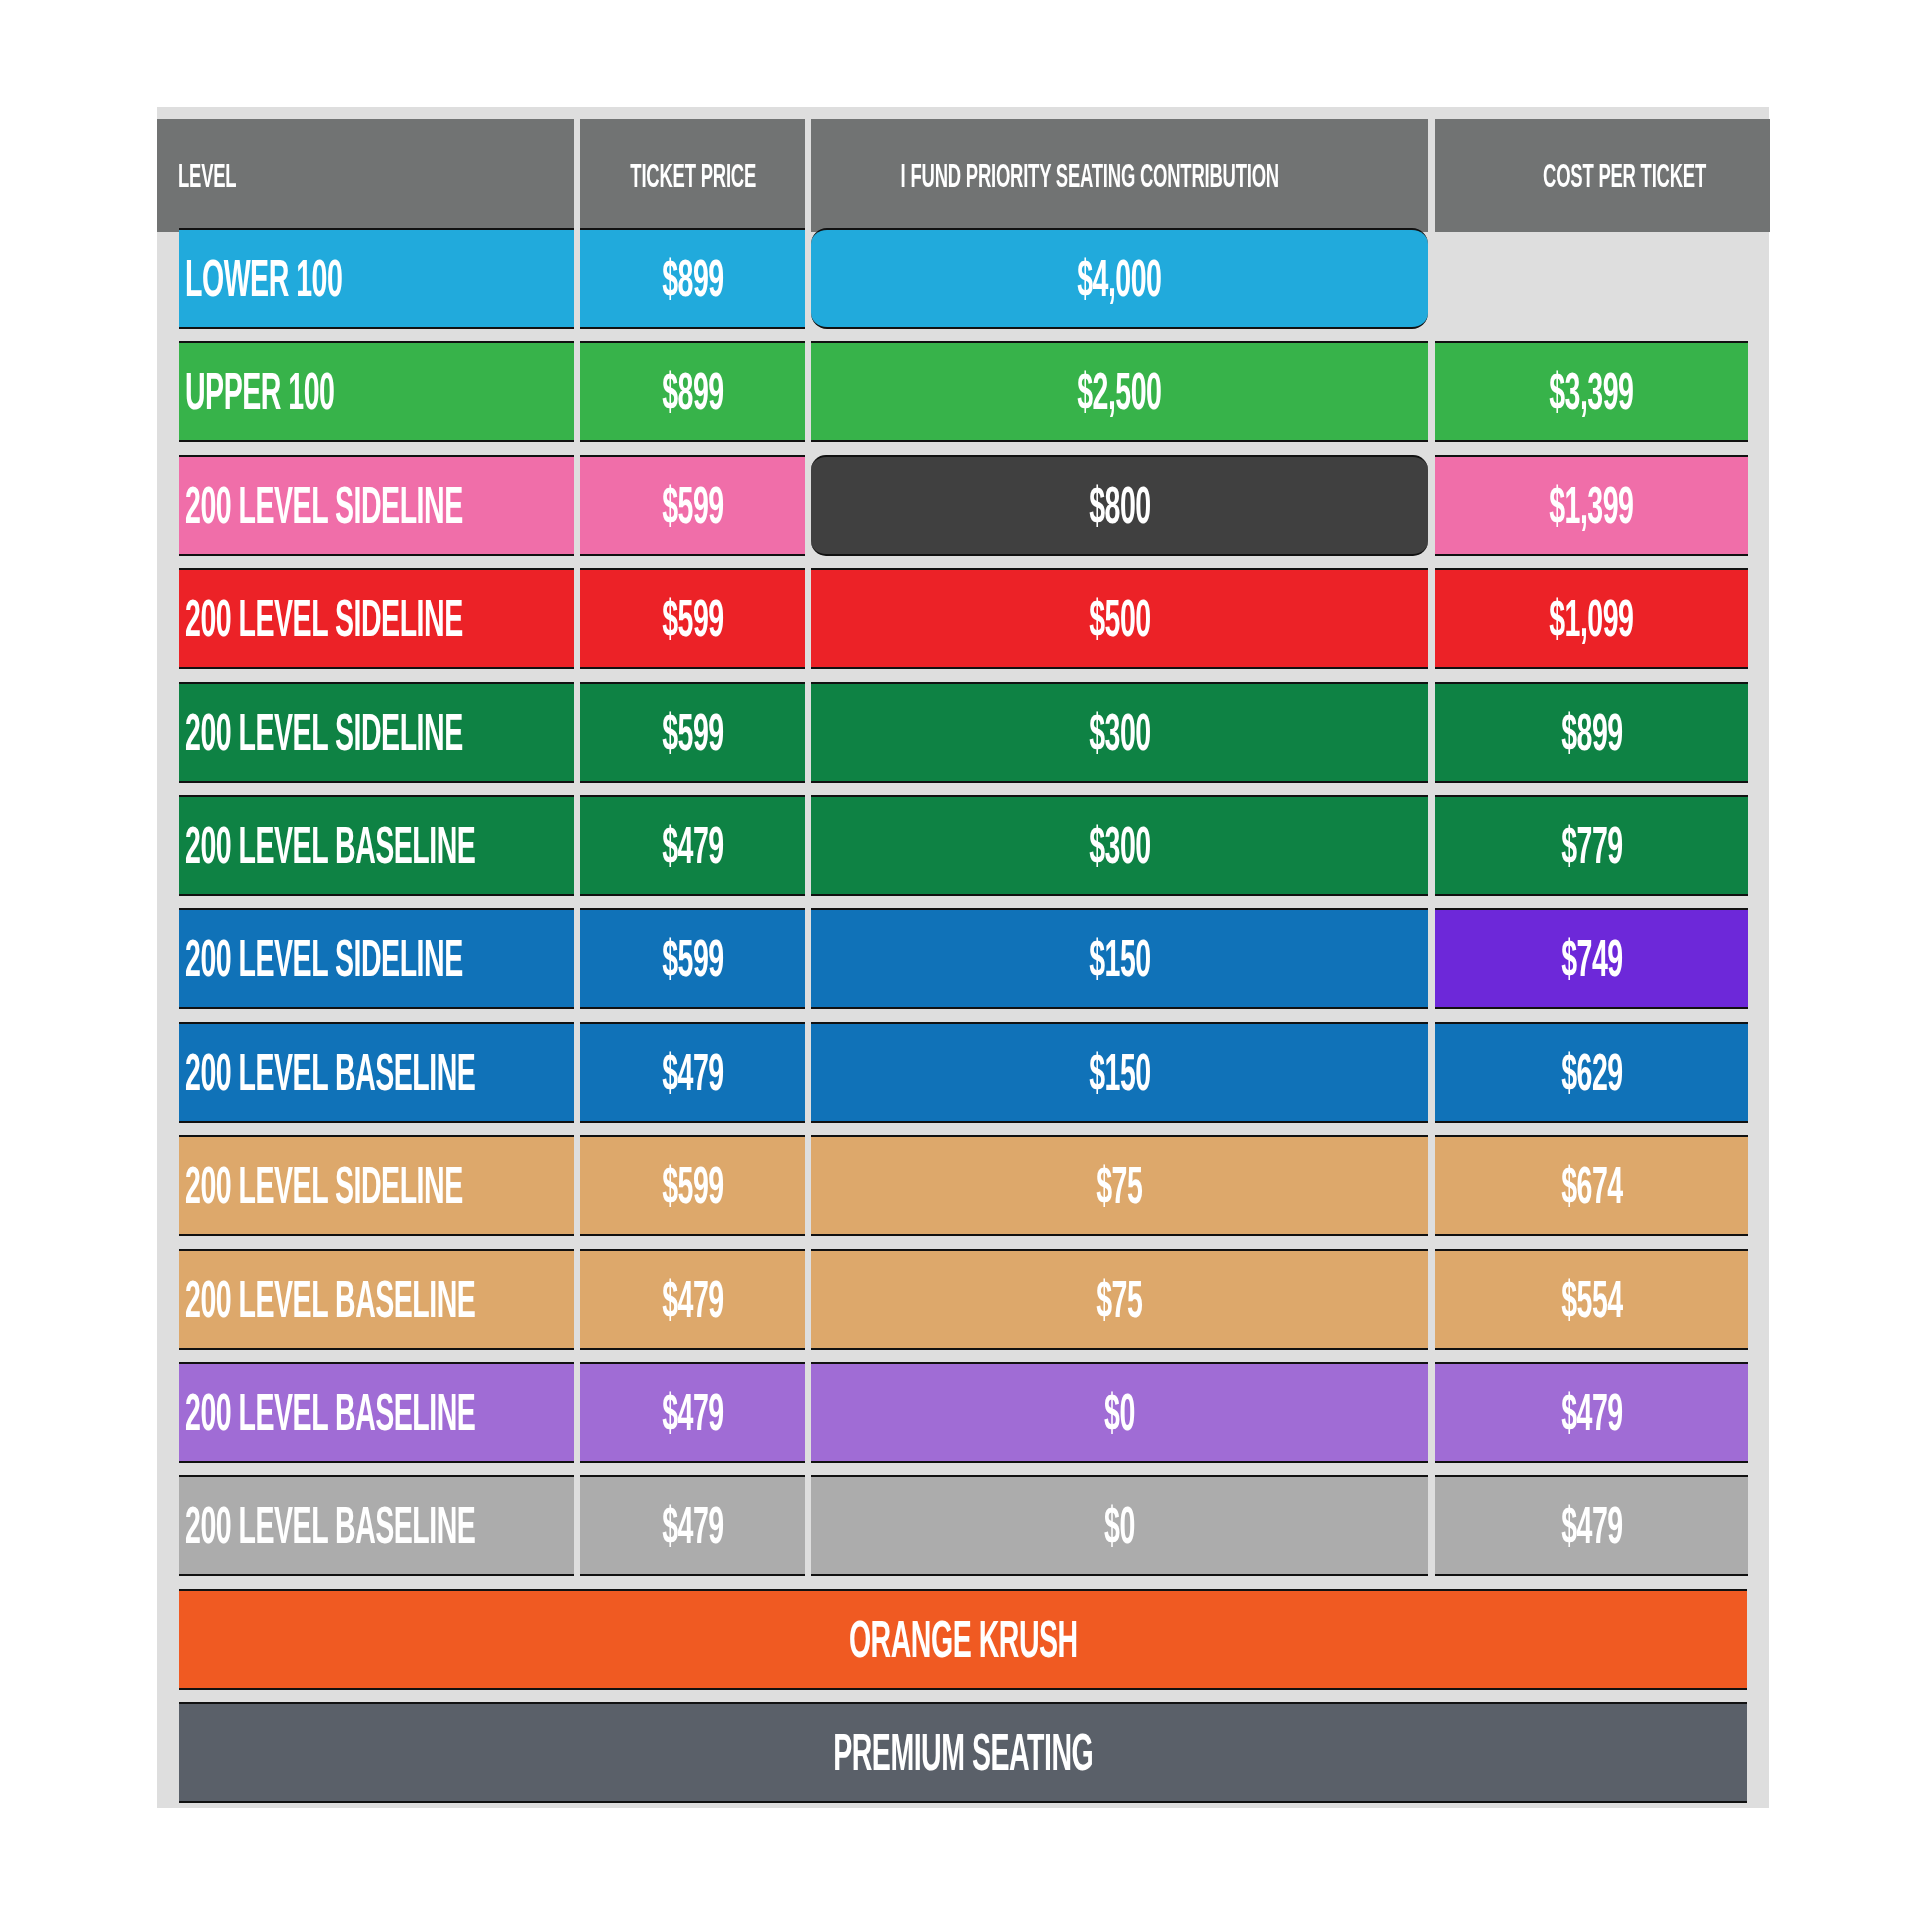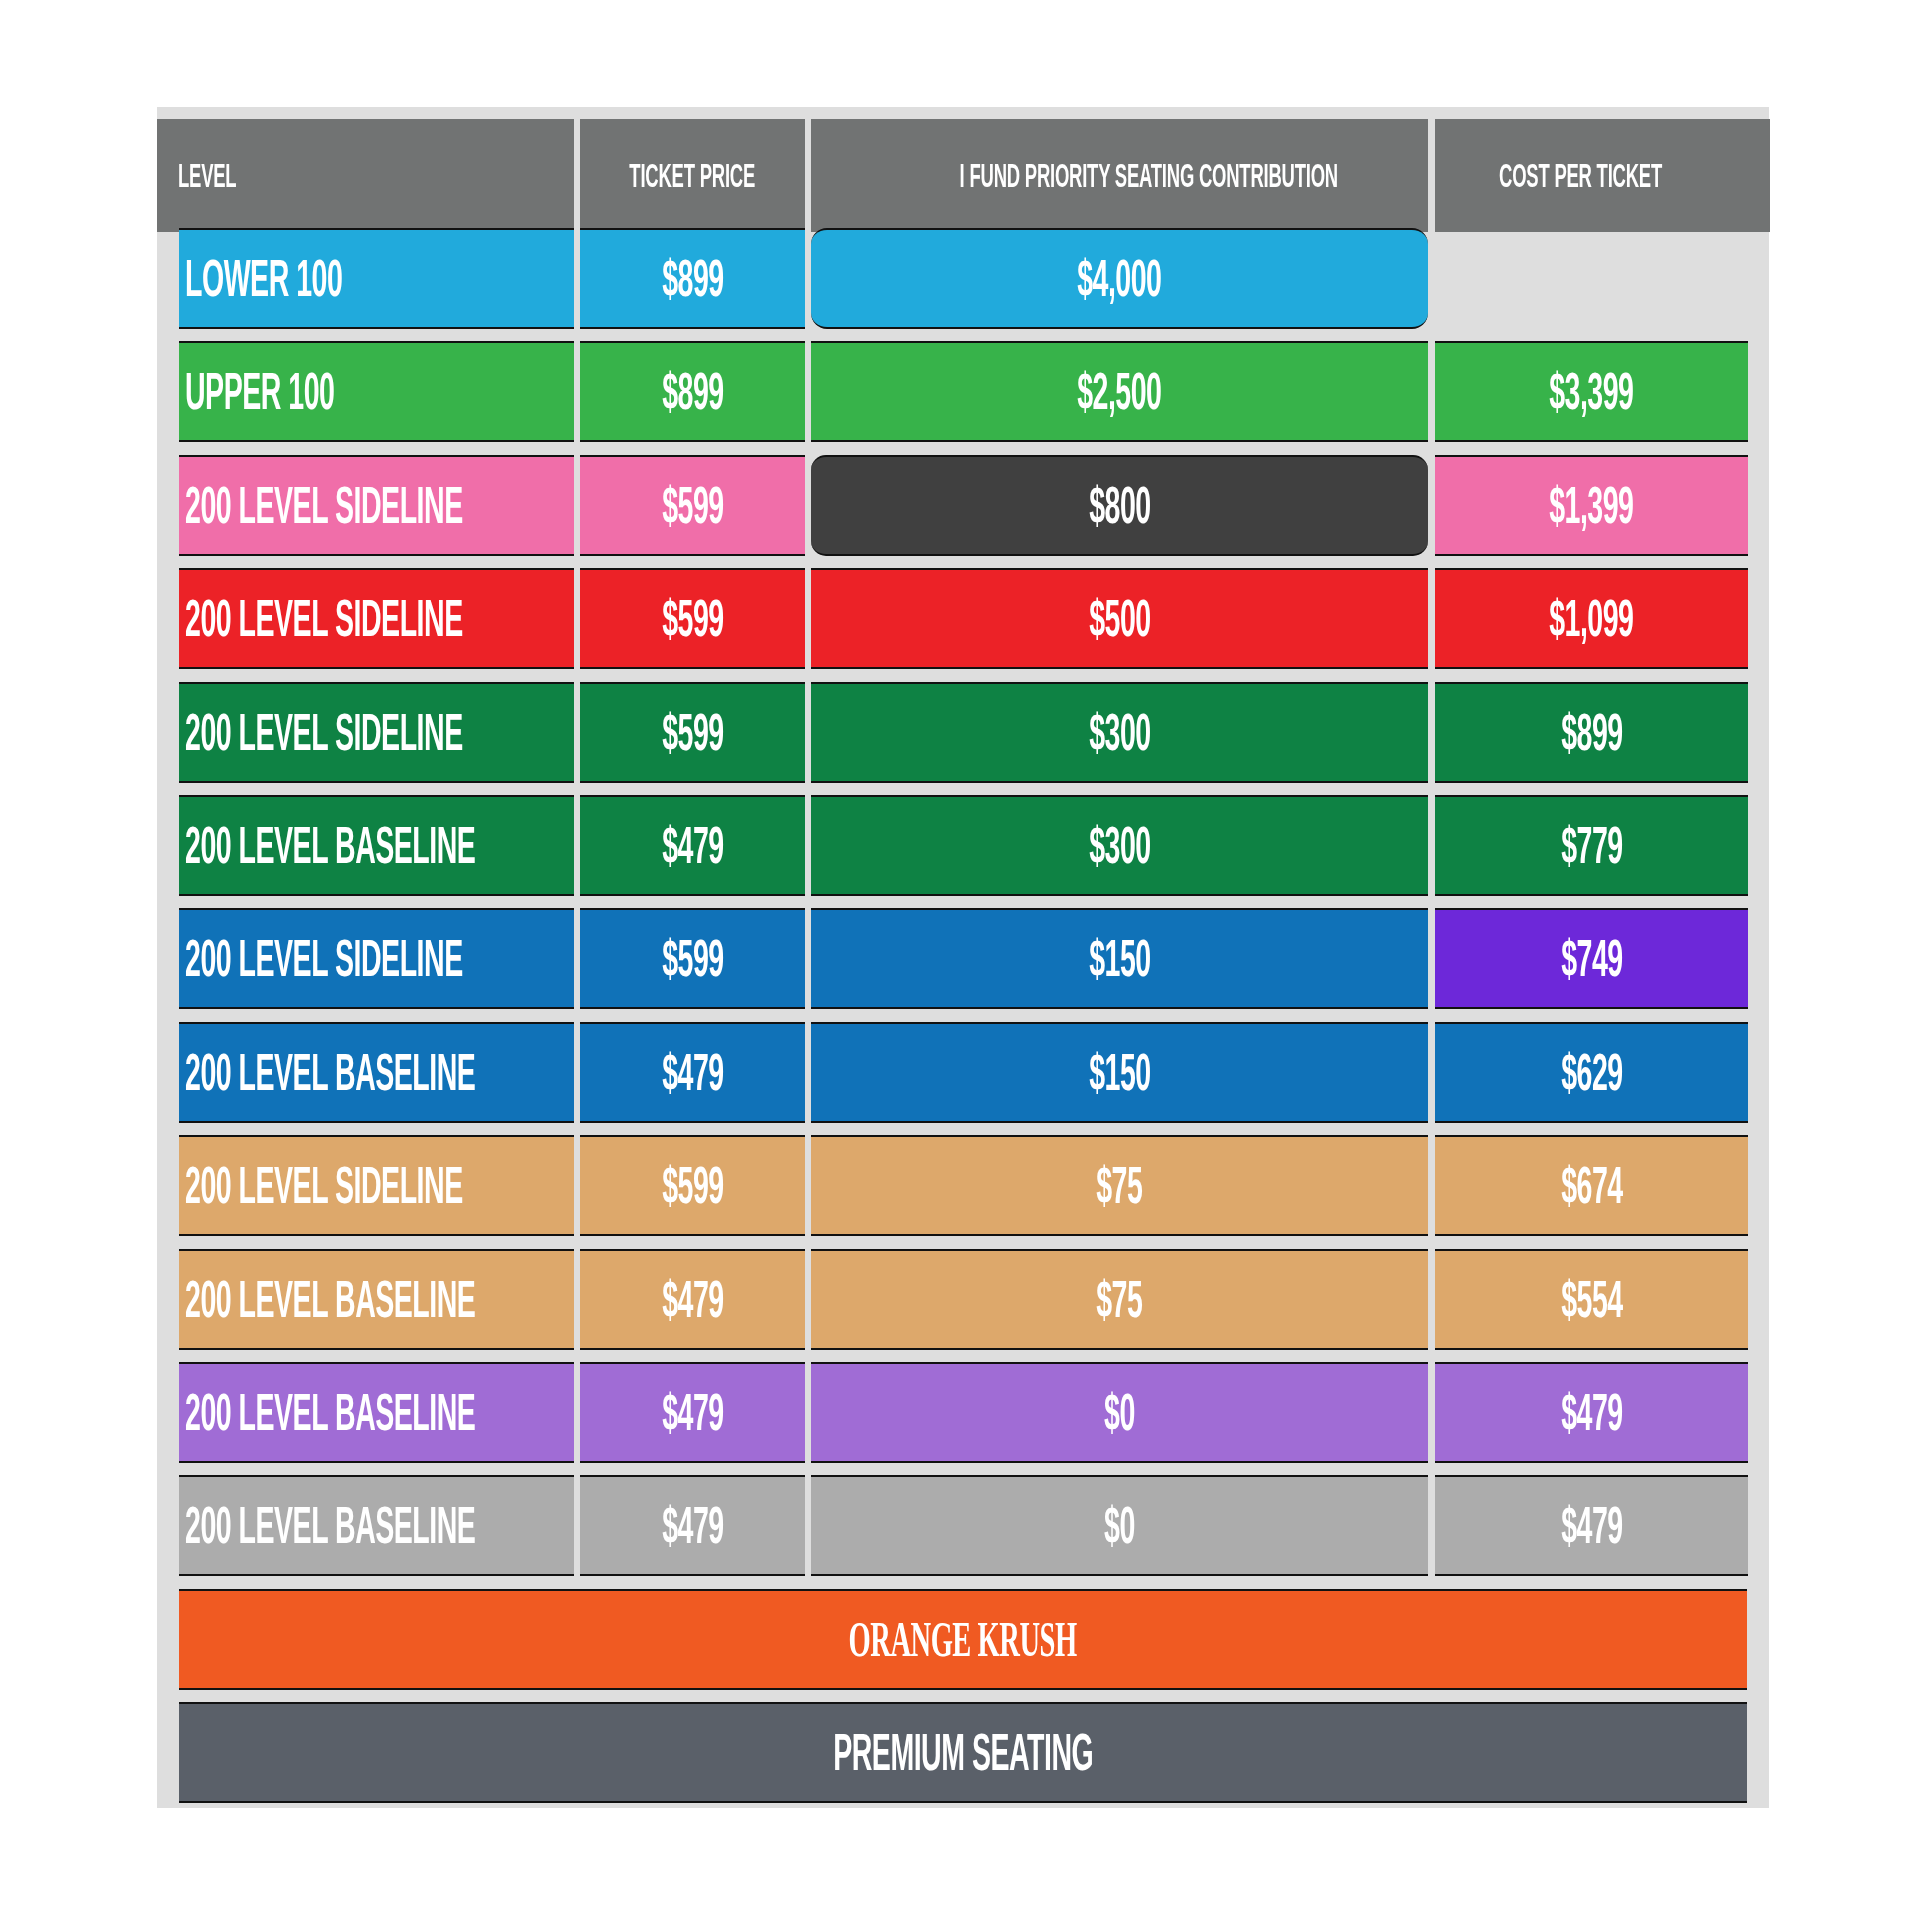--- a/index.html
+++ b/index.html
@@ -45,21 +45,21 @@
     color: #ffffff;
     font-weight: bold;
     font-size: 33px;
     line-height: 1;
     letter-spacing: -0.4px;
     transform: scaleX(0.56);
     transform-origin: left center;
     white-space: nowrap;
     display: inline-block;
   }
-  .header-cell.center { justify-content: flex-start; }
+  .header-cell.center { justify-content: flex-end; padding-left: 32px; }
   .header-cell.center .htxt { transform-origin: center center; }
 
   
   .hc-level    { left: 0px;    width: 417px;  padding-left: 20.5px; }
   .hc-price    { left: 423px;  width: 225px;  }
   .hc-fund     { left: 654px; width: 617px; }
   .hc-cost     { left: 1278px; width: 335px;  }
   .header-cell { position: absolute; top: 0; height: 113px; }
 
   
@@ -318,21 +318,21 @@
           <span class="ctxt">$479</span>
         </div>
         <div class="cell c-fund" style="background: rgb(172, 172, 172);">
           <span class="ctxt">$0</span>
         </div>
         <div class="cell c-cost" style="background: rgb(172, 172, 172);">
           <span class="ctxt">$479</span>
         </div>
       </div>
       <div class="banner-row">
-        <div class="banner" style="background: rgb(240, 90, 34); font-family: Liberation Serif, serif;">
+        <div class="banner" style="background: rgb(240, 90, 34);">
           <span class="btxt">ORANGE KRUSH</span>
         </div>
       </div>
       <div class="banner-row">
         <div class="banner" style="background: rgb(90, 96, 105);">
           <span class="btxt">PREMIUM SEATING</span>
         </div>
       </div>
     </div>
 

